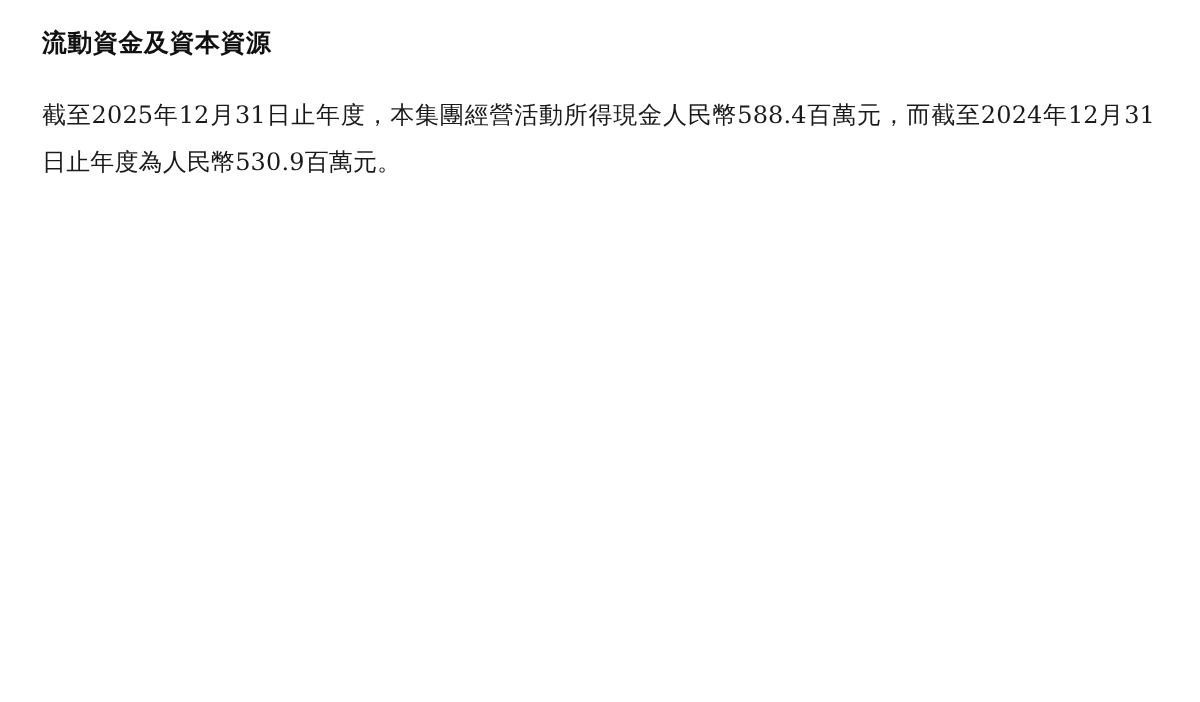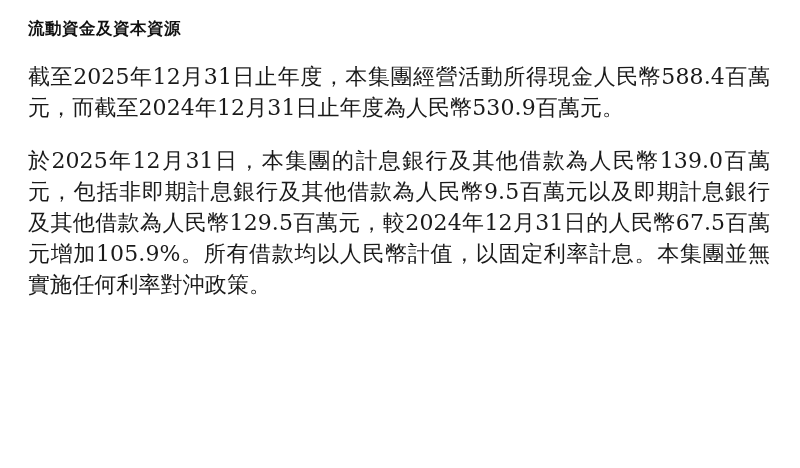--- a/index.html
+++ b/index.html
@@ -25,21 +25,21 @@
   .doc-title {
     font-family: "DejaVu Sans", "Liberation Sans", sans-serif;
     font-weight: bold;
     font-size: 16.5px;
     letter-spacing: 0.5px;
     color: #111111;
     margin: 0 0 22px 0;
     line-height: 1.3;
   }
   .para {
-    font-size: 22px;
+    font-size: 16px;
     line-height: 31px;
     text-align: justify;
     text-justify: inter-ideograph;
     margin: 0 0 22px 0;
     color: #1a1a1a;
     letter-spacing: 0.1px;
   }
   .para:last-child {
     margin-bottom: 0;
   }
@@ -50,16 +50,15 @@
 </head>
 <body>
 
 <div class="page">
 
   <h1 class="doc-title">流動資金及資本資源</h1>
 
   <p class="para">截至2025年12月31日止年度，本集團經營活動所得現金人民幣588.4百萬元，而截至2024年12月31日止年度為人民幣530.9百萬元。</p>
 
 
-  <p class="para">於2025年12月31日，本集團的計息銀行及其他借款為人民幣139.0百萬元，包括非即期計息銀行及其他借款為人民幣9.5百萬元以及即期計息銀行及其他借款為人民幣129.5百萬元，較2024年12月31日的人民幣67.5百萬元增加105.9%。所有借款均以人民幣計值，以固定利率計息。本集團並無實施任何利率對沖政策。</p>
 
 
 </div>
 
 </body></html>

